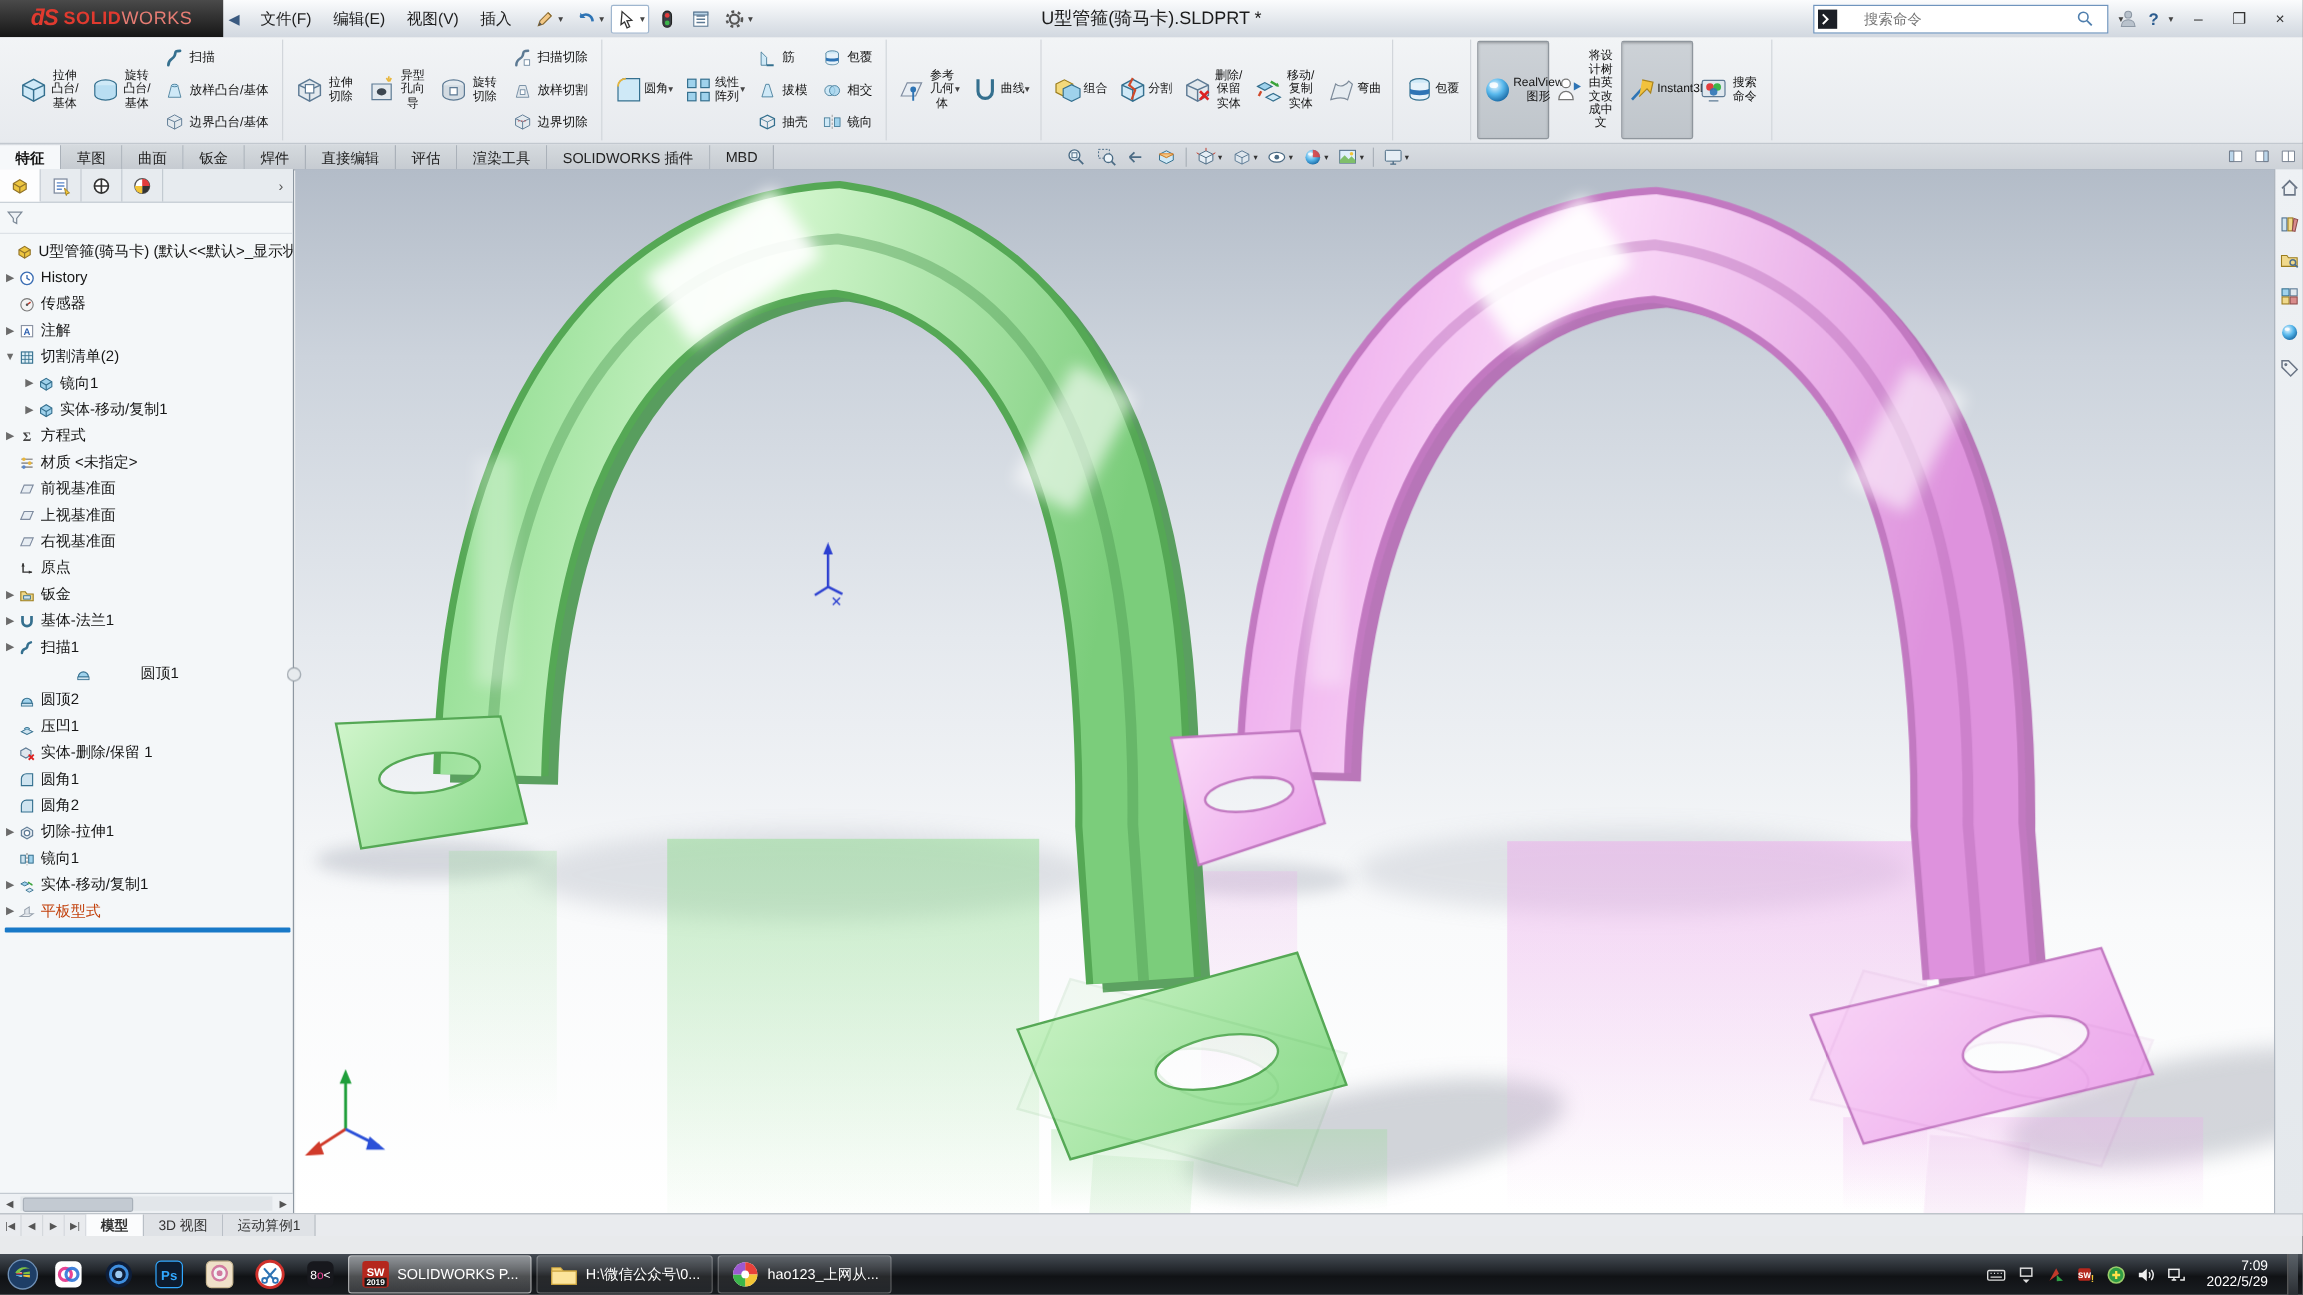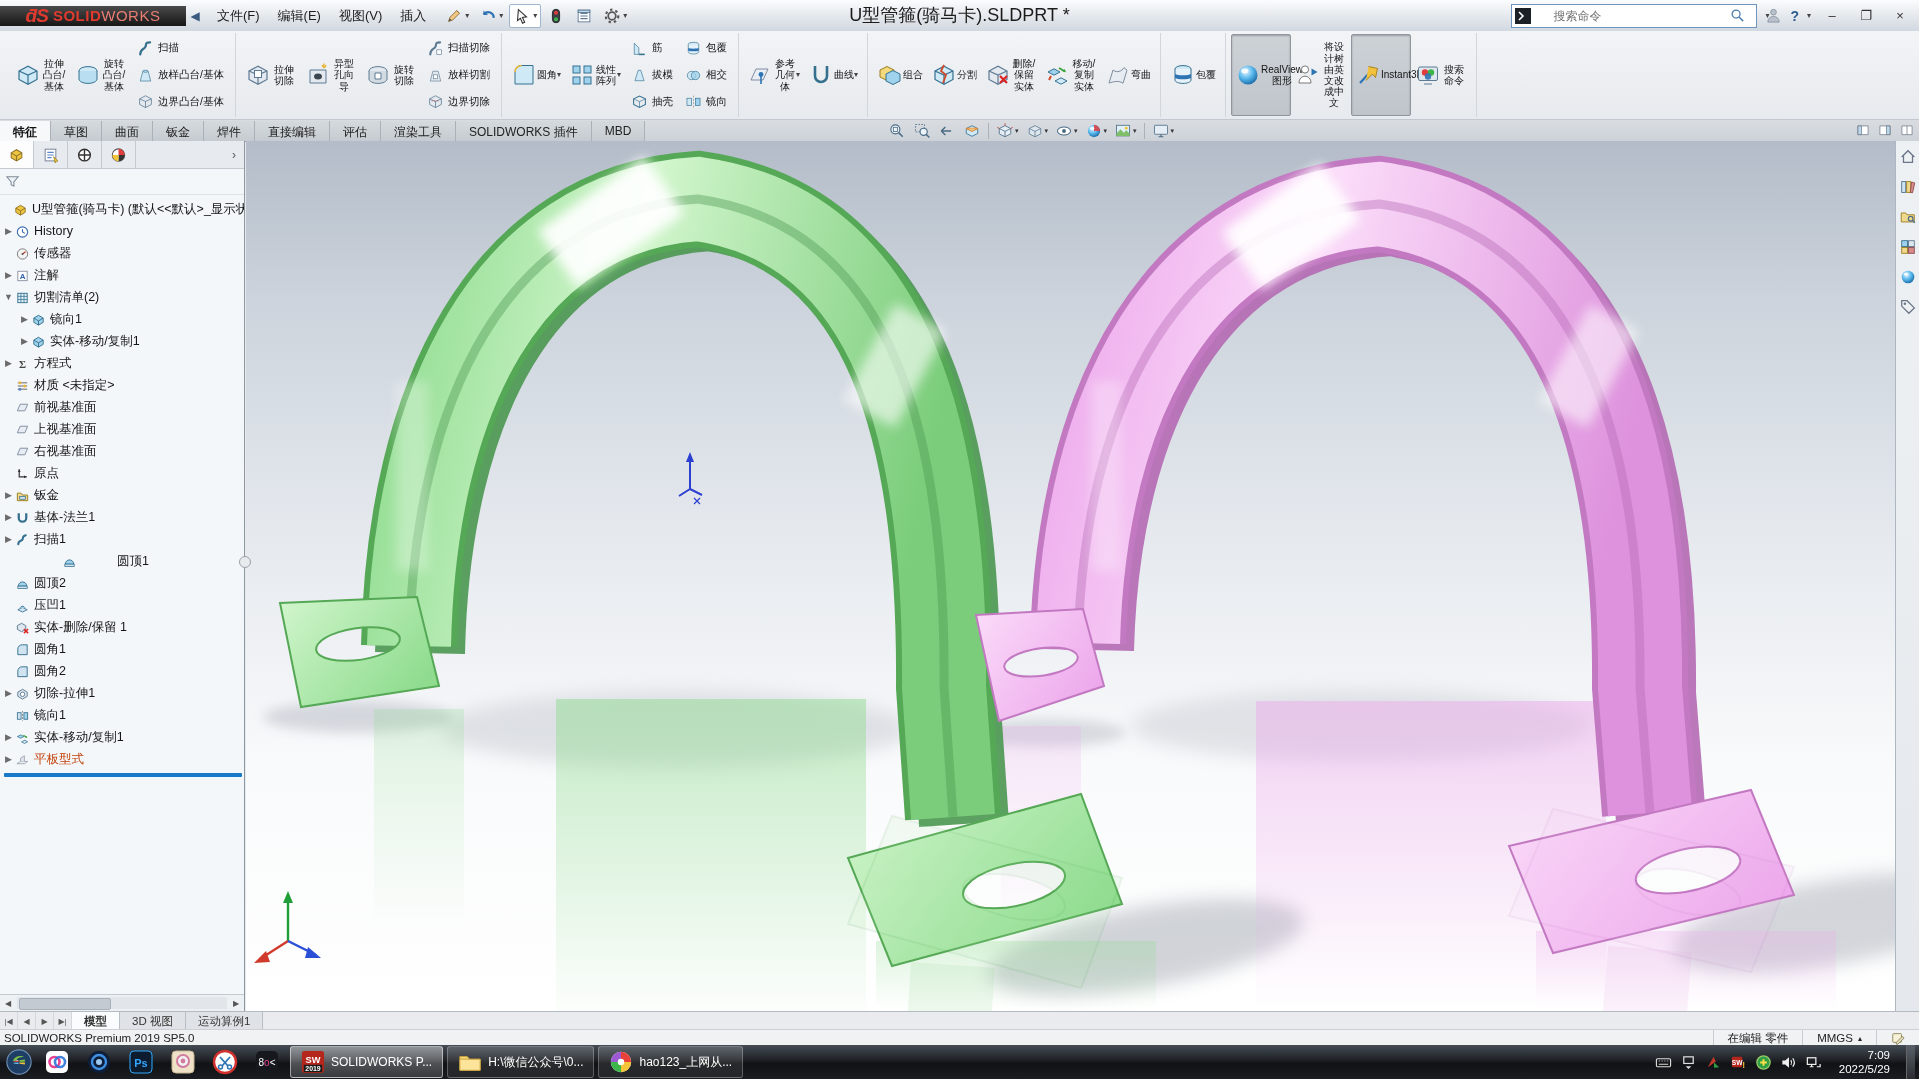--- a/index.html
+++ b/index.html
@@ -1,32 +1,32 @@
 <!DOCTYPE html>
 <html><head>
 <meta charset="utf-8">
 <style>
   html,body{margin:0;padding:0;background:#000;}
   body{width:1919px;height:1079px;overflow:hidden;font-family:"Liberation Sans","DejaVu Sans",sans-serif;-webkit-font-smoothing:antialiased;}
   #app{position:relative;width:1919px;height:1079px;background:#e8eaec;}
   svg{display:block}
   
   .titlebar{position:absolute;left:0;top:0;width:1919px;height:31px;background:linear-gradient(#fbfcfd,#dde2e8 70%,#d2d8e0);border-bottom:1px solid #b8bec6;display:flex;align-items:center;}
-  .logo{width:186px;height:20px;background:linear-gradient(#4a4a4a,#161616);display:flex;align-items:center;justify-content:center;gap:5px;flex:none;}
+  .logo{width:186px;height:31px;background:linear-gradient(#4a4a4a,#161616);display:flex;align-items:center;justify-content:center;gap:5px;flex:none;}
   .logo .ds{color:#e03a2f;font-weight:bold;font-style:italic;font-size:19px;letter-spacing:-1px;}
   .logo .word{font-size:15px;letter-spacing:.5px;font-weight:bold;color:#e03a2f;}
   .logo .word i{font-style:normal;font-weight:normal;color:#e87d74;}
   .backarr{width:18px;text-align:center;color:#3a5a80;font-size:12px;}
   .menubar{display:flex;align-items:center;font-size:13px;color:#1d1d1d;margin-left:4px;}
   .menu-item{padding:4px 9px;white-space:nowrap;}
   .qtools{display:flex;align-items:center;margin-left:6px;gap:2px;}
   .qtool{display:flex;align-items:center;padding:2px 3px;border:1px solid transparent;border-radius:2px;}
   .qtool.framed{border:1px solid #9fb6cf;background:#fff;}
   .qtool .dd{font-size:8px;color:#444;margin-left:2px;}
-  .doc-title{position:absolute;left:50%;top:0;transform:translateX(-50%);height:31px;line-height:31px;font-size:18px;color:#1b1b1b;white-space:nowrap;}
+  .doc-title{position:absolute;left:50%;top:0;transform:translateX(-50%);height:31px;line-height:31px;font-size:15px;color:#1b1b1b;white-space:nowrap;}
   .tb-right{position:absolute;right:6px;top:0;height:31px;display:flex;align-items:center;gap:8px;}
   .searchbox{width:238px;height:22px;background:#fff;border:1px solid #6f94bd;display:flex;align-items:center;padding:0 3px;gap:20px;}
   .search-tag{width:16px;height:16px;background:#1b1f26;display:flex;align-items:center;justify-content:center;flex:none;}
   .searchbox input{border:none;outline:none;flex:1;font-size:12px;color:#888;font-family:inherit;background:transparent;}
   .winbtn{width:26px;text-align:center;color:#333;font-size:13px;}
   .help-q{font-weight:bold;color:#2c5c8f;font-size:14px;}
   
   .ribbon{position:absolute;left:0;top:31px;width:1919px;height:89px;background:linear-gradient(#f2f4f6,#e7eaee);border-bottom:1px solid #c2c8cf;display:flex;align-items:stretch;padding:2px 0 2px 6px;box-sizing:border-box;}
   .rgroup{display:flex;align-items:stretch;padding:1px 5px;border-right:1px solid #d2d6db;}
   .rlarge{display:flex;align-items:center;max-width:52px;min-width:40px;padding:2px 3px;text-align:center;font-size:10px;line-height:1.12;color:#141414;border:1px solid transparent;border-radius:2px;}
@@ -1105,36 +1105,20 @@
   <div class="bottomtabs" id="bottomtabs">
       <div class="bnav">|◀</div>
       <div class="bnav">◀</div>
       <div class="bnav">▶</div>
       <div class="bnav">▶|</div>
       <div class="btab active">模型</div>
       <div class="btab">3D 视图</div>
       <div class="btab">运动算例1</div>
     </div>
 
-  <div class="statusbar">
-    <span class="sb-left">SOLIDWORKS Premium 2019 SP5.0</span>
-    <span class="sb-right">
-      <span class="sb-cell">在编辑 零件</span>
-      <span class="sb-cell">
-          <span>MMGS</span>
-          <span style="font-size:8px;">▴</span>
-        </span>
-      <span class="sb-cell">
-          <svg viewBox="0 0 16 16" width="14" height="14">
-            <rect x="2" y="3" width="10" height="10" rx="1" fill="#f7f2d8" stroke="#8a8254"></rect>
-            <path d="M6 13 13 6l2 2-7 7H6z" fill="#e0dcc2" stroke="#8a8254"></path>
-          </svg>
-        </span>
-    </span>
-  </div>
 
   <div class="taskbar">
     <div class="startorb">
       <svg viewBox="0 0 30 30" width="28" height="28">
           <circle cx="15" cy="15" r="13" fill="#1e3e66" stroke="#6f90b5" stroke-width="1.2"></circle>
           <g transform="translate(15 15) scale(0.9)">
             <path d="M-7-1.2 -1-2.5V-1.2Z M-7 1.2 -1 1.2V2.5Z" fill="#fff"></path>
             <path d="M-7.5-1.5C-5-7 2-8.5 7-5.5 4-6.5-2-5.5-3.5-1.5Z" fill="#7ec243"></path>
             <path d="M-3-1.5C-1.5-5 4-6.5 7.5-4.5L7.5-1.5Z" fill="#4aa3df" opacity="0"></path>
             <path d="M-2.8-1.4 7.6-2.8V-1.4Z" fill="#e8413a" opacity="0"></path>

